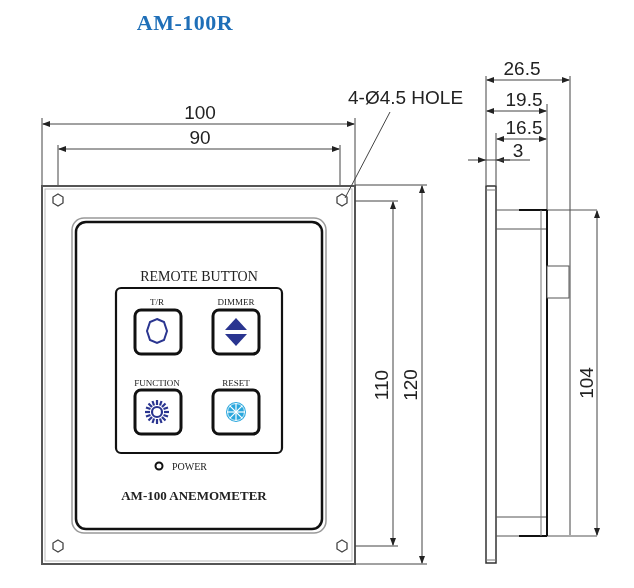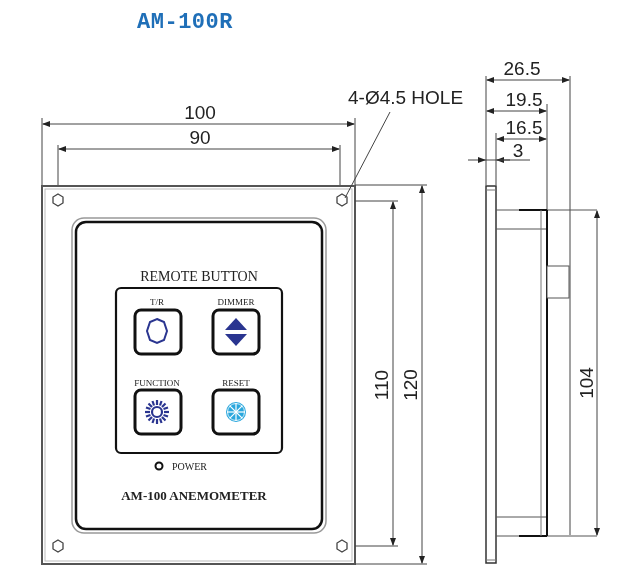--- a/index.html
+++ b/index.html
@@ -1,19 +1,19 @@
 <!DOCTYPE html>
 <html><head>
 <meta charset="utf-8">
 <style>
   html, body { margin: 0; padding: 0; background: #ffffff; }
   body { width: 634px; height: 588px; position: relative; overflow: hidden; }
   .title {
     position: absolute; left: 0; top: 10px; width: 370px; text-align: center;
-    font-family: Liberation Mono, monospace; font-weight: bold; font-size: 22px;
+    font-family: Liberation Serif, serif; font-weight: bold; font-size: 22px;
     color: #1f6fb8; letter-spacing: 0.5px;
   }
   svg { position: absolute; left: 0; top: 0; }
   .dim { font-family: "Liberation Sans", sans-serif; font-size: 19px; fill: #222; }
   .panel-text { font-family: "Liberation Serif", serif; fill: #222; }
 </style>
 </head>
 <body>
 
 <div class="title">AM-100R</div>

